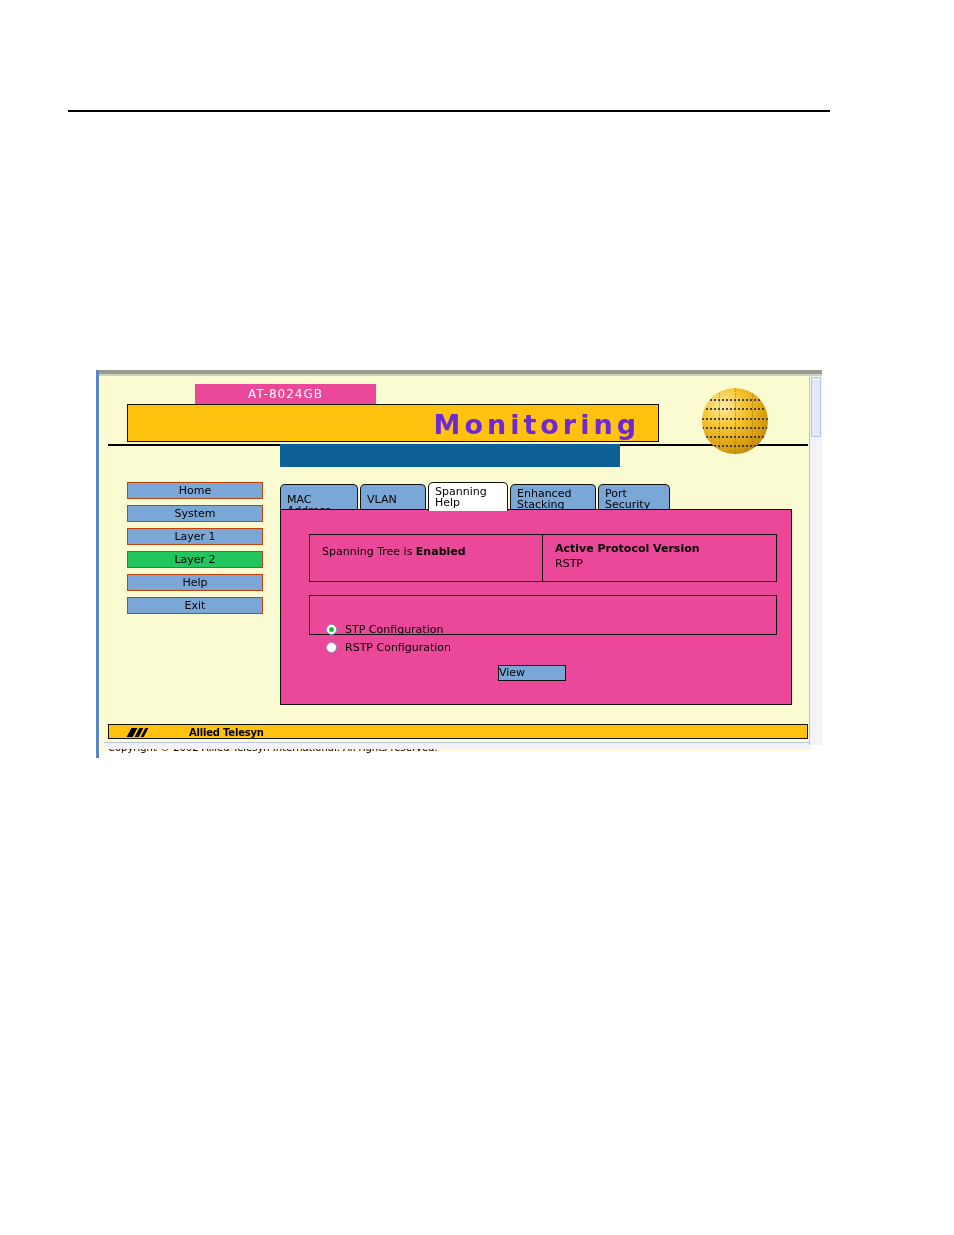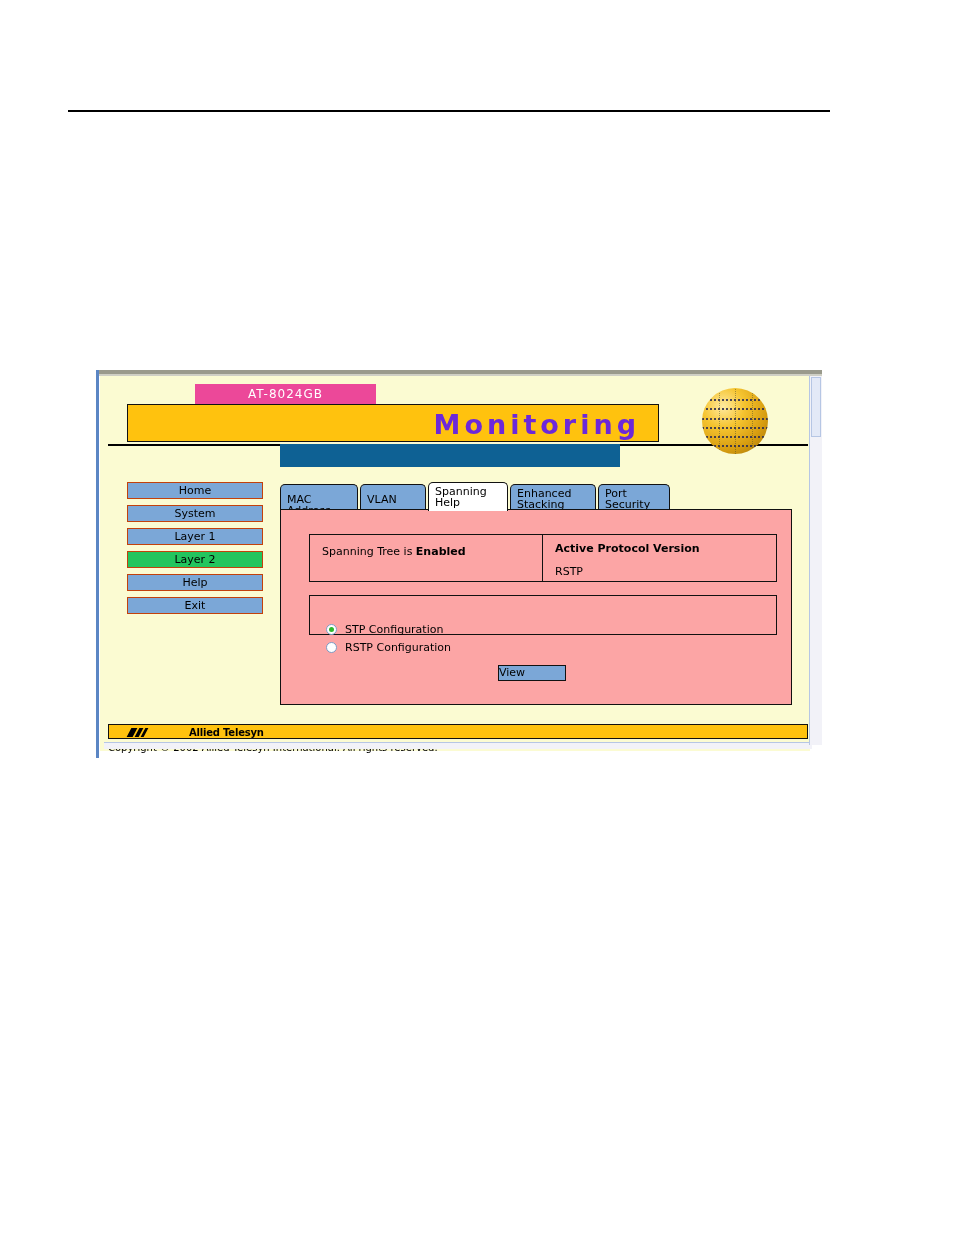--- a/index.html
+++ b/index.html
@@ -253,21 +253,21 @@
     z-index: 5;
   }
 
   
   .content {
     position: absolute;
     left: 180px;
     top: 133px;
     width: 512px;
     height: 196px;
-    background: #fca5a5;
+    background: #ec4899;
     border: 1px solid #111111;
     border-top: 1px solid #111111;
     box-sizing: border-box;
   }
 
   .info-box {
     position: absolute;
     left: 28px;
     top: 24px;
     width: 468px;
@@ -285,21 +285,21 @@
   }
   .info-cell.left {
     width: 234px;
     border-right: 1px solid #111111;
   }
   .info-cell.right {
     width: 234px;
     padding-top: 7px;
   }
   .info-cell b { font-weight: bold; }
-  .info-cell .line2 { margin-top: 10px; }
+  .info-cell .line2 { margin-top: 2px; }
 
   .radio-box {
     position: absolute;
     left: 28px;
     top: 85px;
     width: 468px;
     height: 40px;
     border: 1px solid #111111;
     box-sizing: border-box;
     padding: 27px 0 0 16px;

